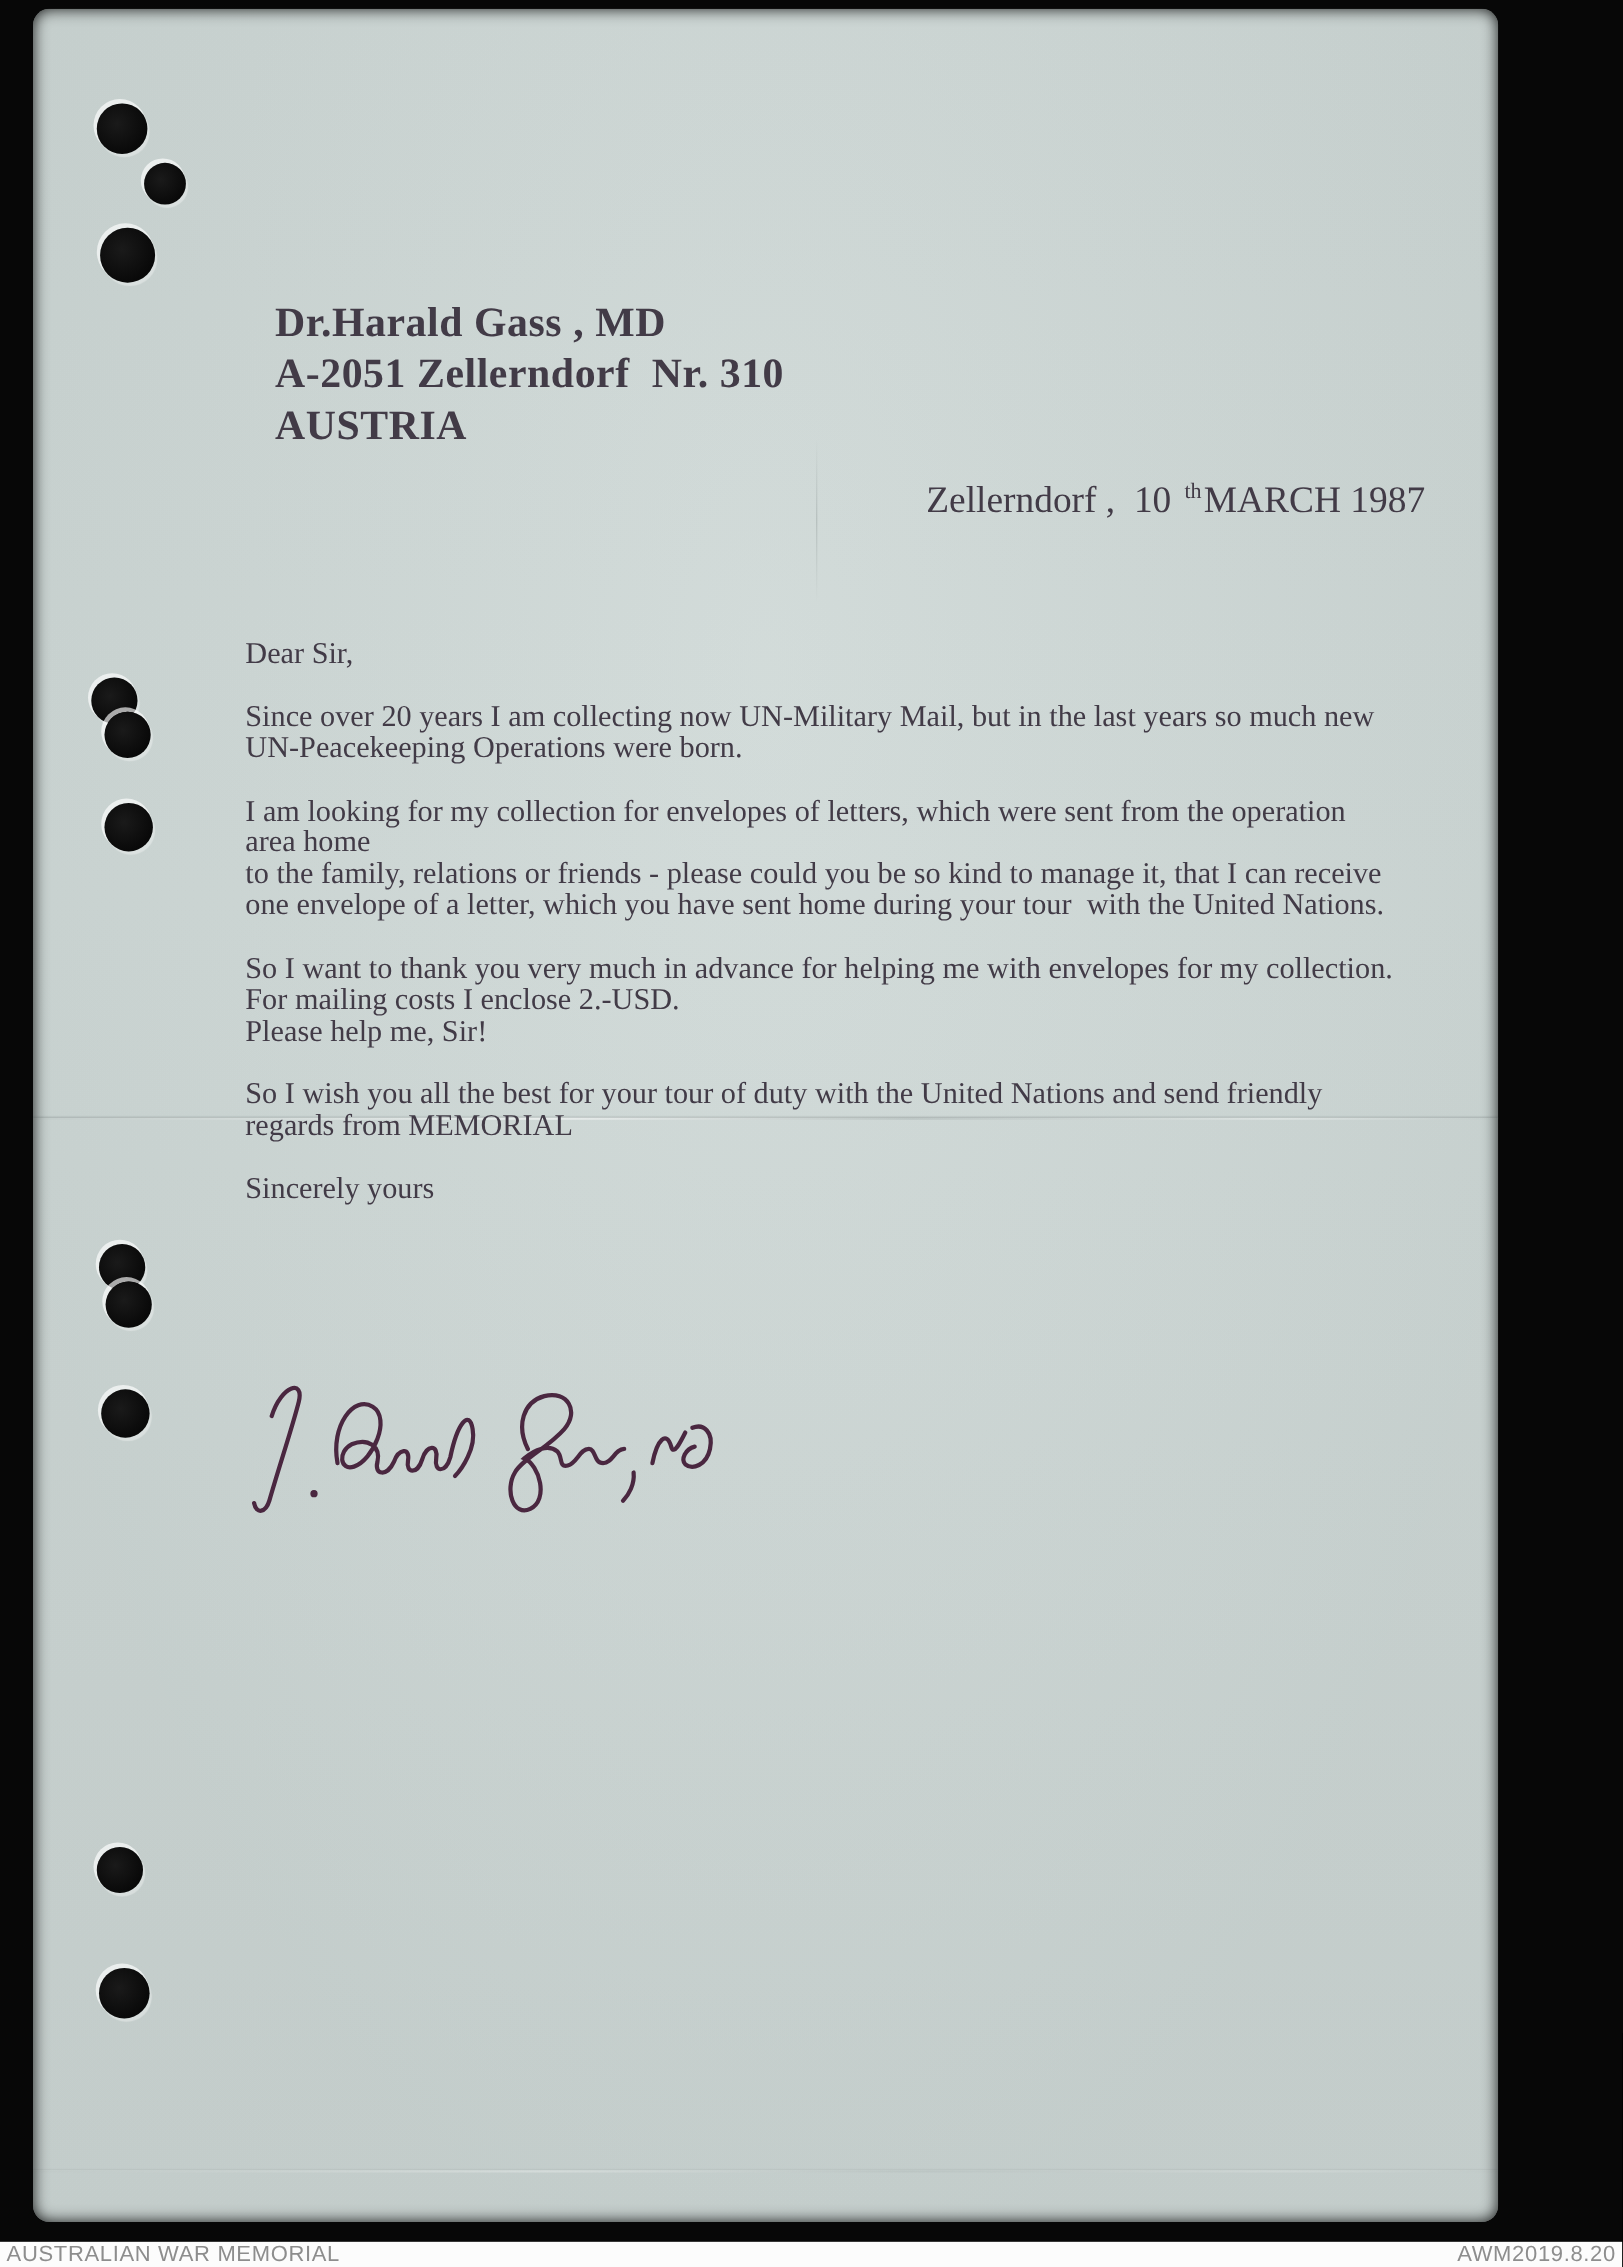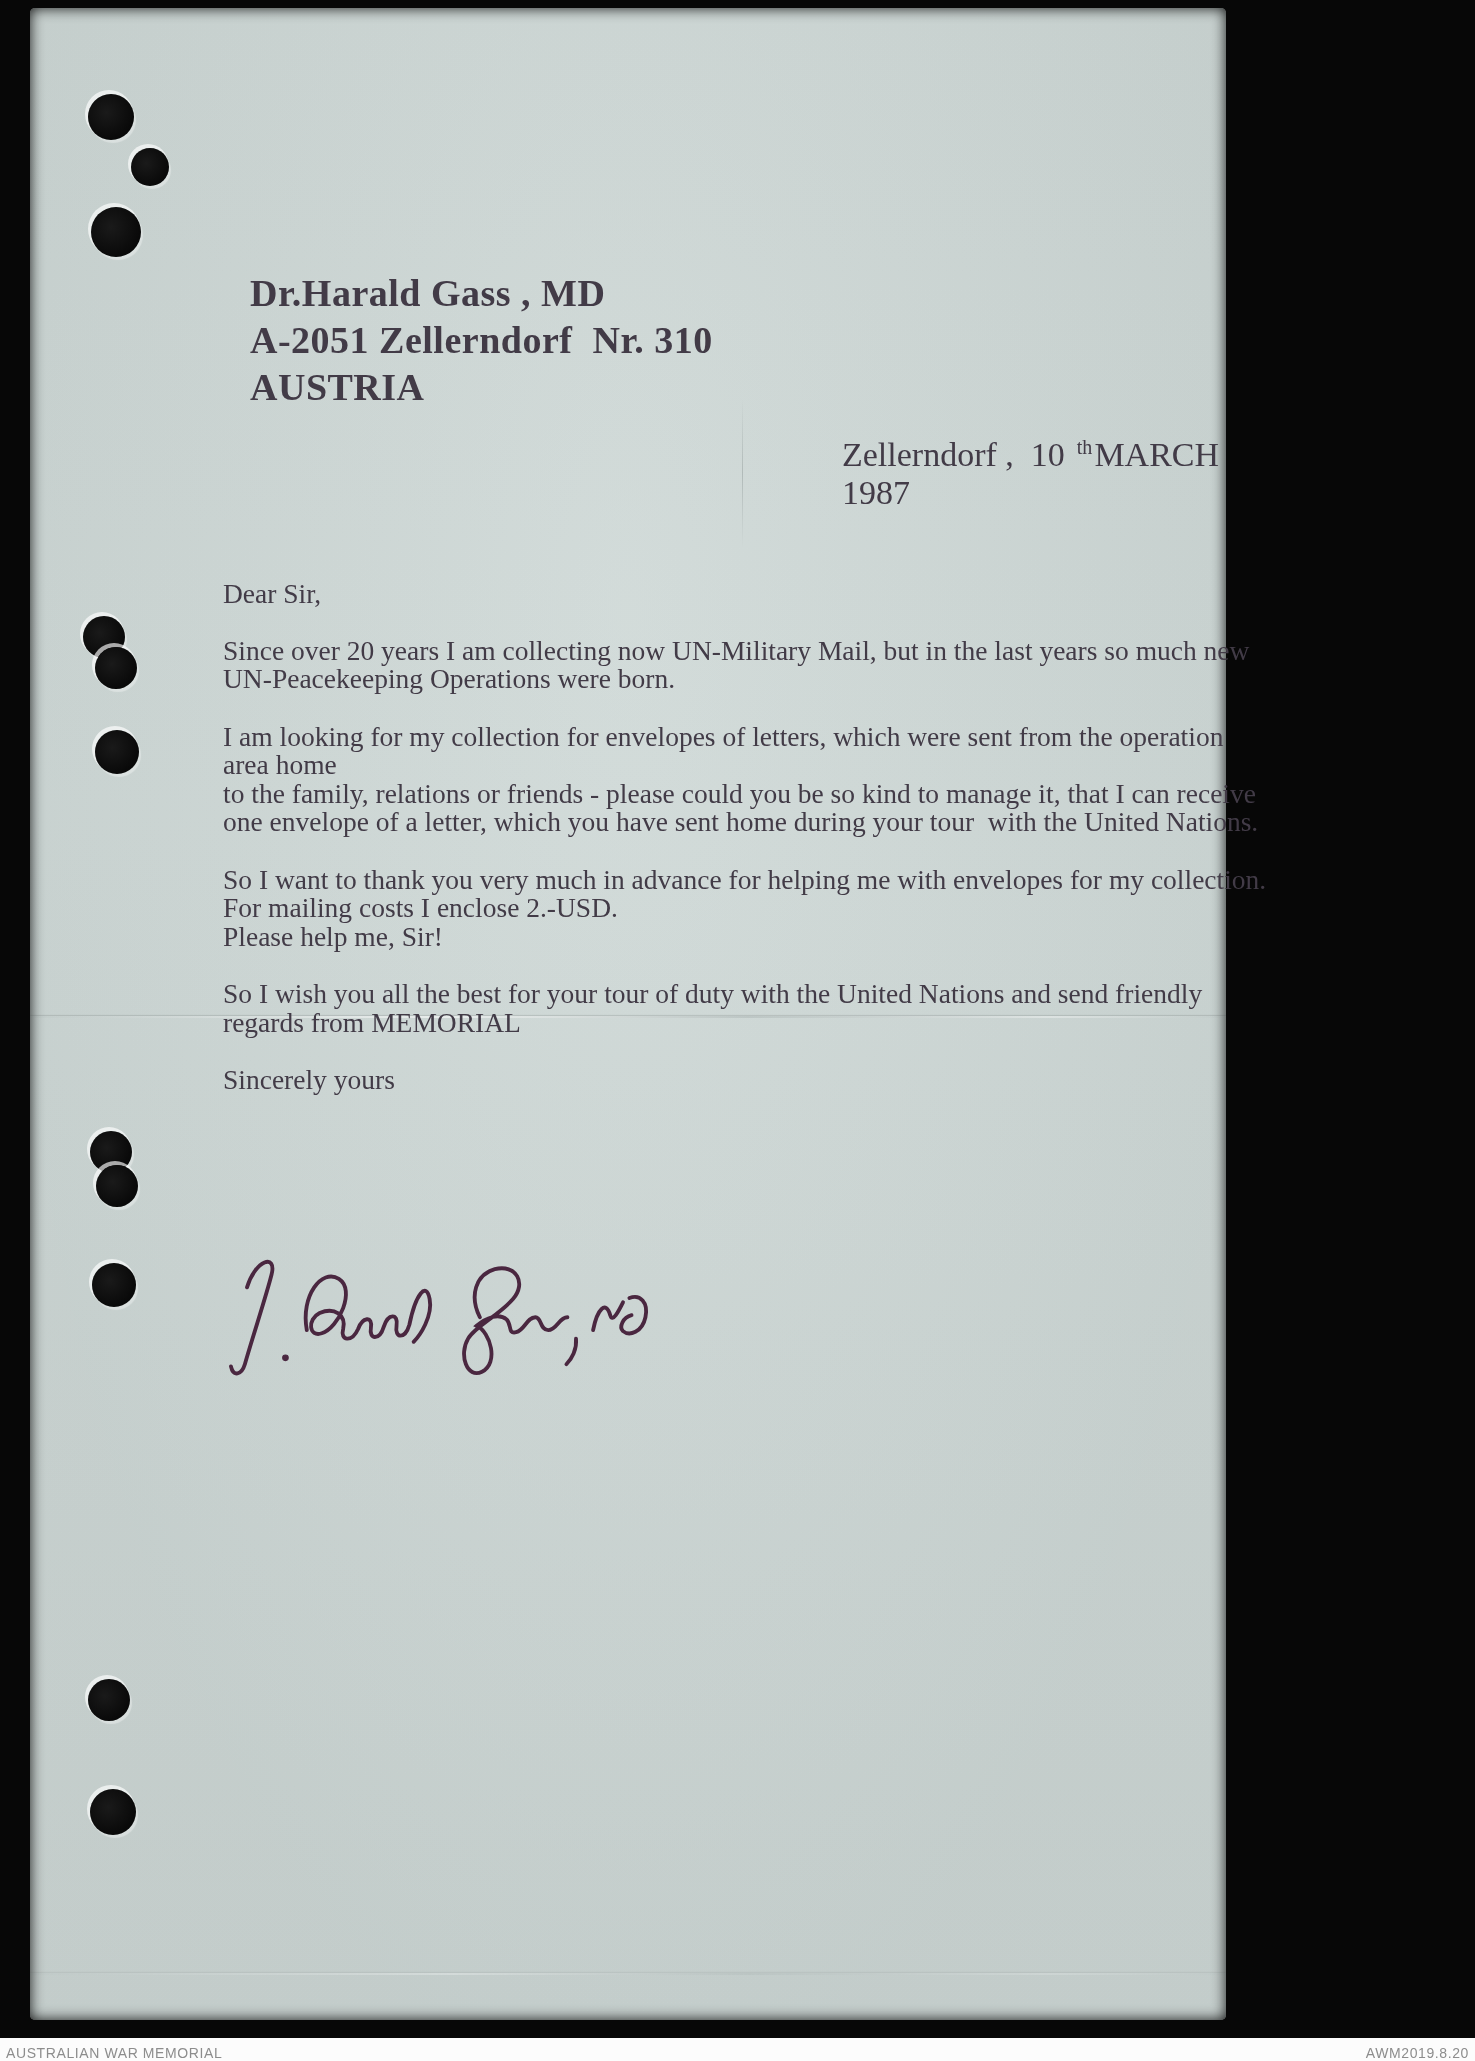--- a/index.html
+++ b/index.html
@@ -8,25 +8,25 @@
     width: 1475px;
     height: 2061px;
     background: #070707;
     overflow: hidden;
     font-family: "Liberation Serif", serif;
   }
   
   #paper {
     position: absolute;
     left: 30px; top: 8px;
-    width: 1196px; height: 2012px;
+    width: 1332px; height: 2012px;
     background:
       radial-gradient(ellipse at 50% 30%, rgba(255,255,255,0.10), rgba(0,0,0,0.03) 75%),
       linear-gradient(180deg, #cbd5d3 0%, #ced8d6 40%, #c9d3d1 100%);
-    border-radius: 5px;
+    border-radius: 15px;
     box-shadow: 0 0 14px rgba(0,0,0,0.9) inset;
     color: #423b47;
   }
   
   .crease-h {
     position: absolute; left: 0; width: 100%; height: 2px;
     background: linear-gradient(to right, rgba(110,120,120,0.05), rgba(255,255,255,0.55) 35%, rgba(110,120,120,0.18) 60%, rgba(255,255,255,0.35) 85%, rgba(110,120,120,0.05));
     box-shadow: 0 -1px 1px rgba(70,80,80,0.18);
   }
   .crease-v {
@@ -64,21 +64,21 @@
     width: 470px; height: 150px;
   }
   #signature-wrap svg { width: 100%; height: 100%; }
   #signature-wrap path, #signature-wrap circle { stroke: #4a2740; fill: none; stroke-width: 3.6; stroke-linecap: round; }
   #signature-wrap circle.dot { fill: #4a2740; stroke-width: 1; }
   
   #footer {
     position: absolute; left: 0; bottom: 0; width: 100%; height: 23px;
     background: #fcfcfc;
     font-family: "Liberation Sans", sans-serif;
-    font-size: 14px; color: #8d8d8d; letter-spacing: 0.6px;
+    font-size: 20px; color: #8d8d8d; letter-spacing: 0.6px;
     display: flex; justify-content: space-between; align-items: flex-end;
     padding: 0 6px; box-sizing: border-box;
   }
 </style>
 </head>
 <body>
 
 <div id="canvas">
 
   <div id="paper">

